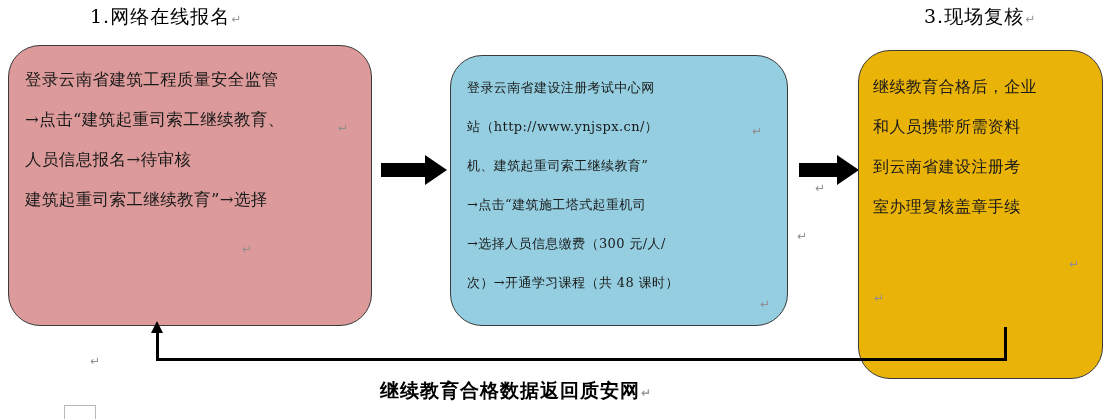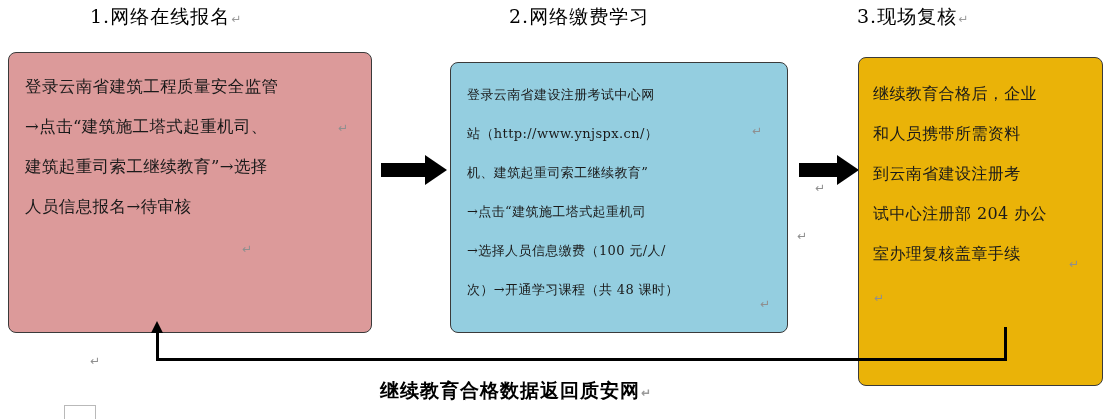--- a/index.html
+++ b/index.html
@@ -28,24 +28,23 @@
     font-size:12px;
     font-family:"DejaVu Sans","Liberation Sans",sans-serif;
     vertical-align:baseline;
     margin-left:1px;
   }
 
   
   .box{
     position:absolute;
     border:1.4px solid #3a3a3a;
-    border-radius:8px;
+    border-radius:32px;
     box-sizing:border-box;
     padding:0;
-    margin-top:7px;
   }
   .box .txt{
     position:absolute;
     left:0;right:0;top:0;
     padding:14px 14px 0 16px;
     font-family:"DejaVu Serif","Liberation Serif",serif;
     font-size:16.5px;
     color:#1a1a1a;
     line-height:40px;
     letter-spacing:0.4px;
@@ -125,63 +124,59 @@
   }
 </style>
 </head>
 <body>
 
 <div class="stage">
 
   <div class="col-title" style="left:90px;top:7px;">
     <span>1.网络在线报名</span><span class="pilcrow">↵</span>
   </div>
-  <div class="col-title" style="left:509px;top:7px;">
-    <span>2.网络缴费学习</span>
-  </div>
-  <div class="col-title" style="left:857px;top:7px;">
+  <div class="col-title" style="left:924px;top:7px;">
     <span>3.现场复核</span><span class="pilcrow">↵</span>
   </div>
 
   <div class="box" id="box-1">
     <div class="txt">
       <span class="ln">登录云南省建筑工程质量安全监管</span>
-      <span class="ln">→点击“建筑施工塔式起重机司、</span>
+      <span class="ln">→点击“建筑起重司索工继续教育、</span>
+      <span class="ln">人员信息报名→待审核</span>
       <span class="ln">建筑起重司索工继续教育”→选择</span>
-      <span class="ln">人员信息报名→待审核</span>
     </div>
   </div>
 
   <div class="block-arrow" id="arrow-1">
     <div class="shaft"></div>
     <div class="head"></div>
   </div>
 
   <div class="box" id="box-2">
     <div class="txt">
       <span class="ln">登录云南省建设注册考试中心网</span>
       <span class="ln">站（http://www.ynjspx.cn/）</span>
       <span class="ln">机、建筑起重司索工继续教育”</span>
       <span class="ln">→点击“建筑施工塔式起重机司</span>
-      <span class="ln">→选择人员信息缴费（100 元/人/</span>
+      <span class="ln">→选择人员信息缴费（300 元/人/</span>
       <span class="ln">次）→开通学习课程（共 48 课时）</span>
     </div>
   </div>
 
   <div class="block-arrow" id="arrow-2">
     <div class="shaft"></div>
     <div class="head"></div>
   </div>
 
   <div class="box" id="box-3">
     <div class="txt">
       <span class="ln">继续教育合格后，企业</span>
       <span class="ln">和人员携带所需资料</span>
       <span class="ln">到云南省建设注册考</span>
-      <span class="ln">试中心注册部 204 办公</span>
       <span class="ln">室办理复核盖章手续</span>
     </div>
   </div>
 
   <div class="fb-seg" id="fb-down"></div>
   <div class="fb-seg" id="fb-across"></div>
   <div class="fb-seg" id="fb-up"></div>
   <div id="fb-head"></div>
 
   <div id="bottom-caption">

